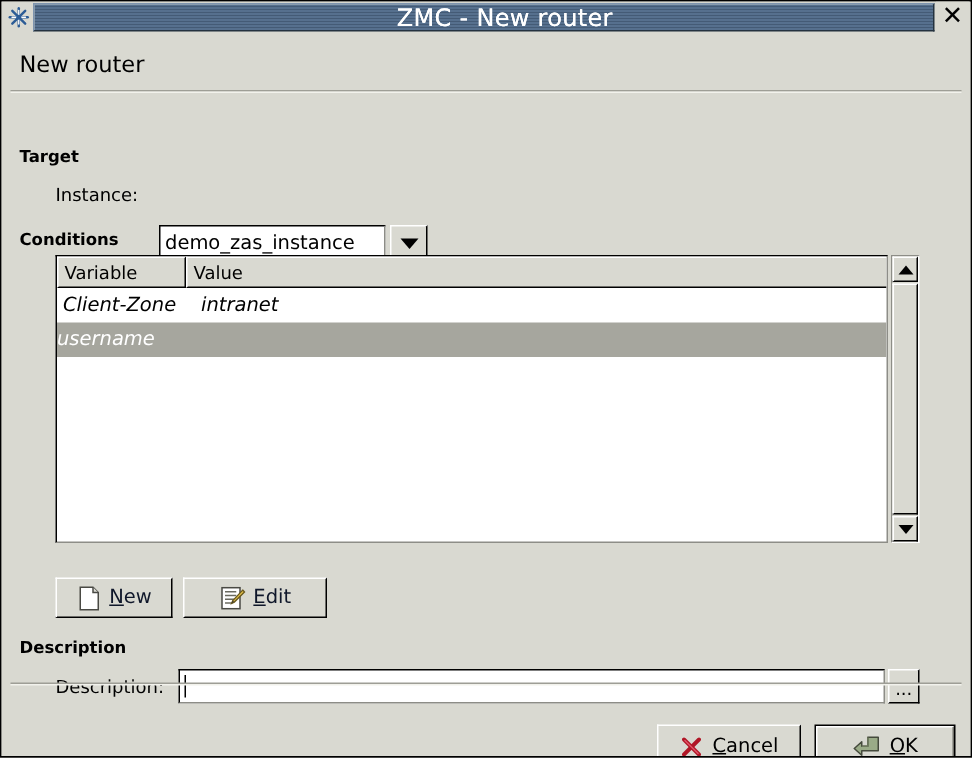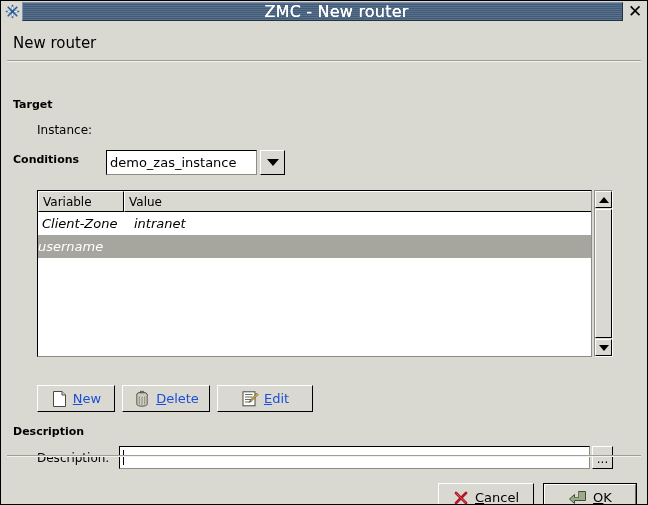--- a/index.html
+++ b/index.html
@@ -152,24 +152,23 @@
     width: 0; height: 0;
     border-left: 6px solid transparent;
     border-right: 6px solid transparent;
     border-top: 7px solid #000;
   }
 
   
   .listwrap {
     position: absolute;
     left: 36px; top: 148px;
-    width: 576px; height: 167px;
-    display: flex;
-    box-sizing: border-box;
-    margin-top: 20px;
+    width: 576px; height: 192px;
+    display: flex;
+    box-sizing: border-box;
   }
   .listview {
     position: relative;
     flex: 1 1 auto;
     background: #ffffff;
     border-top: 1px solid #000;
     border-left: 1px solid #000;
     border-right: 1px solid #8d8d87;
     border-bottom: 1px solid #8d8d87;
     box-sizing: border-box;
@@ -288,21 +287,21 @@
     height: 27px;
     background: #d9d9d1;
     border-top: 1px solid #ffffff;
     border-left: 1px solid #ffffff;
     border-right: 1px solid #000000;
     border-bottom: 1px solid #000000;
     box-sizing: border-box;
     display: flex; align-items: center; justify-content: center;
     gap: 5px;
     padding: 0 10px;
-    font-size: 13px; color: #1d4ed8;
+    font-size: 13px; color: #0f172a;
     cursor: pointer;
     white-space: nowrap;
   }
   .btn.w-new { width: 78px; }
   .btn.w-del { width: 88px; }
   .btn.w-edit { width: 96px; }
   .btn .lbl u { text-decoration: underline; }
 
   
   .lbl-desc {
@@ -471,35 +470,20 @@
       <div class="btn w-new">
         <span>
           <svg width="17" height="18" viewBox="0 0 17 18">
             <path d="M2.5 1.5 H11 L14.5 5 V16.5 H2.5 Z" fill="#ffffff" stroke="#4a4a44" stroke-width="1"></path>
             <path d="M11 1.5 V5 H14.5" fill="#dcdcd4" stroke="#4a4a44" stroke-width="1"></path>
           </svg>
         </span>
         <span class="lbl"><u>N</u>ew</span>
       </div>
 
-      <div class="btn w-del">
-        <span>
-          <svg width="18" height="18" viewBox="0 0 18 18">
-            <ellipse cx="9" cy="4.2" rx="5.2" ry="1.9" fill="#b9b9ac" stroke="#4a4a44" stroke-width="0.9"></ellipse>
-            <path d="M3.8 4.2 V14.2 C3.8 15.3 6.1 16.2 9 16.2 C11.9 16.2 14.2 15.3 14.2 14.2 V4.2" fill="#cfcfc2" stroke="#4a4a44" stroke-width="0.9"></path>
-            <g stroke="#7a7a6e" stroke-width="0.8">
-              <line x1="6.3" y1="6.3" x2="6.3" y2="14.6"></line>
-              <line x1="9" y1="6.6" x2="9" y2="15"></line>
-              <line x1="11.7" y1="6.3" x2="11.7" y2="14.6"></line>
-            </g>
-            <rect x="7.4" y="1.2" width="3.2" height="1.6" fill="#9a9a8c" stroke="#4a4a44" stroke-width="0.7"></rect>
-          </svg>
-        </span>
-        <span class="lbl"><u>D</u>elete</span>
-      </div>
 
       <div class="btn w-edit">
         <span>
           <svg width="18" height="18" viewBox="0 0 18 18">
             <rect x="2" y="1.8" width="12" height="14" fill="#ffffff" stroke="#4a4a44" stroke-width="1"></rect>
             <g stroke="#6b6b60" stroke-width="1">
               <line x1="4" y1="4.5" x2="11.5" y2="4.5"></line>
               <line x1="4" y1="7" x2="11.5" y2="7"></line>
               <line x1="4" y1="9.5" x2="11.5" y2="9.5"></line>
               <line x1="4" y1="12" x2="9" y2="12"></line>

